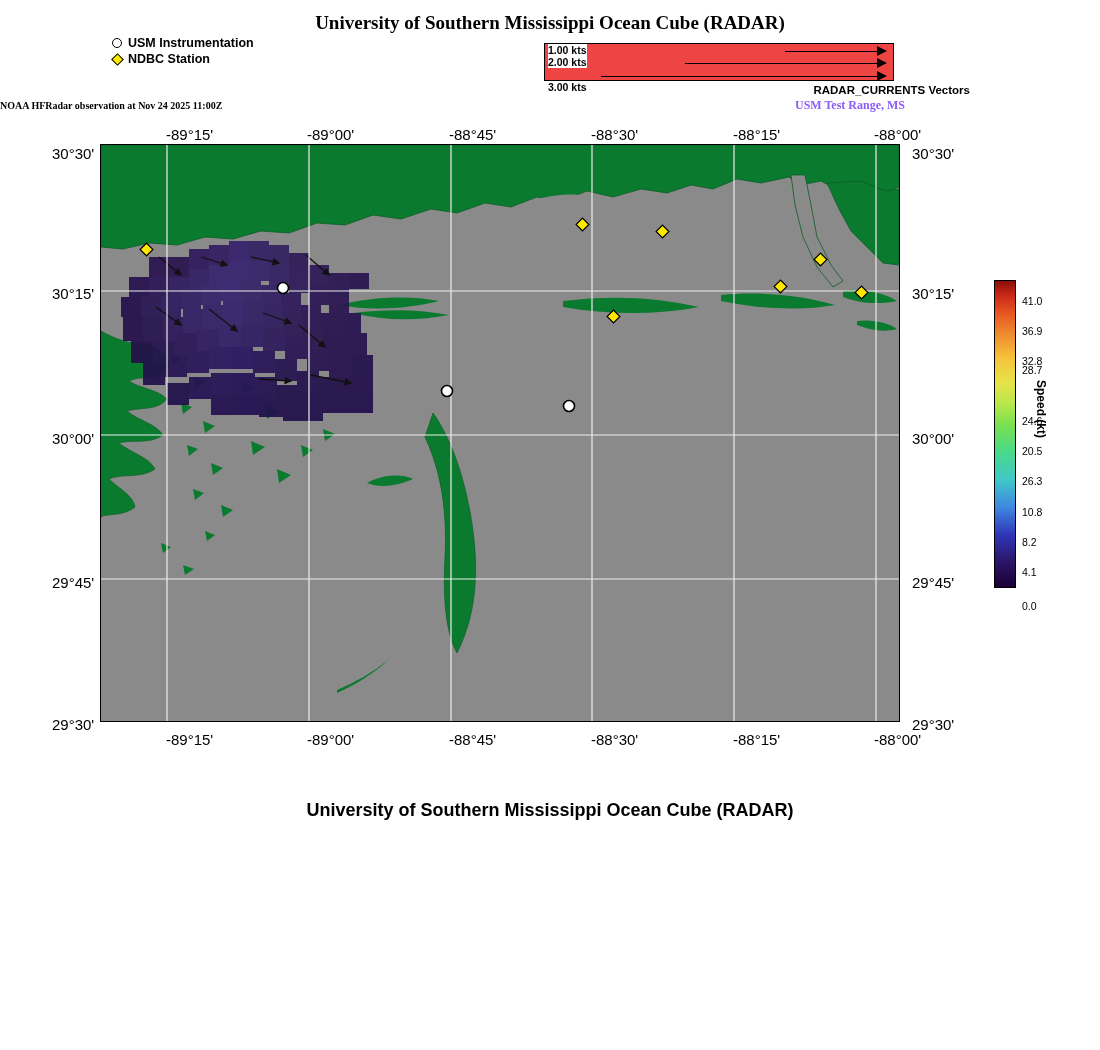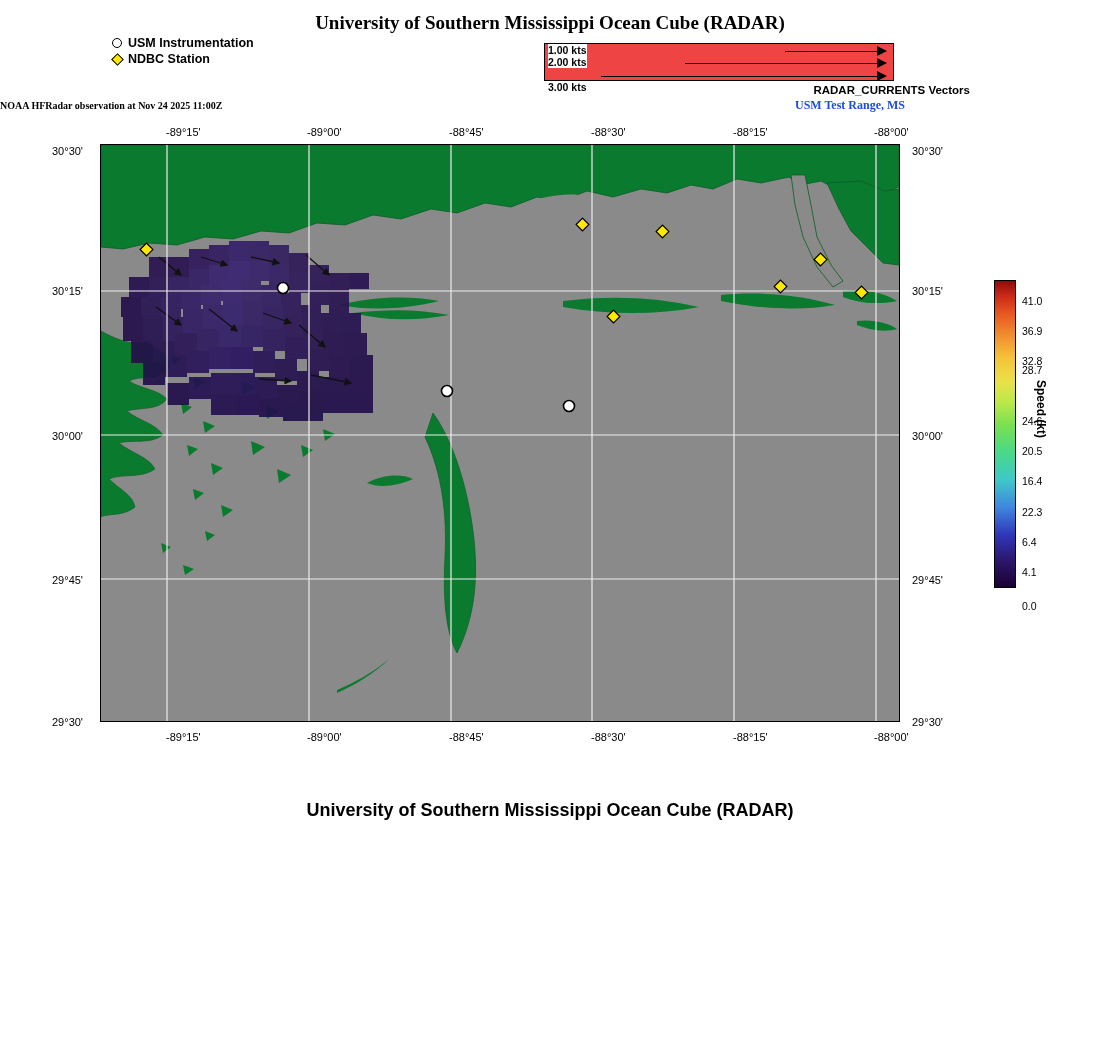--- a/index.html
+++ b/index.html
@@ -40,21 +40,21 @@
     font-weight: bold;
     font-size: 10px;
     color: #000;
   }
   #range-label {
     top: 98px; left: 700px; width: 300px;
     text-align: center;
     font-family: "Liberation Serif", serif;
     font-weight: bold;
     font-size: 12px;
-    color: #1d4ed8;
+    color: #8b5cf6;
   }
 
   
   #legend { top: 36px; left: 110px; }
   .legend-row {
     display: flex;
     align-items: flex-start;
     height: 15px;
     margin-bottom: 1px;
   }
@@ -138,21 +138,21 @@
     width: 800px; height: 578px;
     border: 1.4px solid #000;
     box-sizing: border-box;
     background: #8a8a8a;
     overflow: hidden;
   }
   #map-svg { display: block; }
 
   .axis-label {
     position: absolute;
-    font-size: 11px;
+    font-size: 15px;
     color: #000;
     white-space: nowrap;
   }
 
   
   #colorbar-box {
     top: 280px; left: 994px;
     width: 22px; height: 308px;
     border: 1.2px solid #000;
     box-sizing: border-box;
@@ -439,18 +439,18 @@
   </svg>
 </div>
 
 <div class="abs" id="colorbar-box"></div>
 <div class="cb-tick" style="top:275px;">41.0</div>
 <div class="cb-tick" style="top:305px;">36.9</div>
 <div class="cb-tick" style="top:335px;">32.8</div>
 <div class="cb-tick" style="top:344px;">28.7</div>
 <div class="cb-tick" style="top:395px;">24.6</div>
 <div class="cb-tick" style="top:425px;">20.5</div>
-<div class="cb-tick" style="top:455px;">16.4</div>
-<div class="cb-tick" style="top:486px;">22.3</div>
-<div class="cb-tick" style="top:516px;">6.4</div>
+<div class="cb-tick" style="top:455px;">26.3</div>
+<div class="cb-tick" style="top:486px;">10.8</div>
+<div class="cb-tick" style="top:516px;">8.2</div>
 <div class="cb-tick" style="top:546px;">4.1</div>
 <div class="cb-tick" style="top:580px;">0.0</div>
 <div id="cb-title">Speed (kt)</div>
 
 </body></html>

